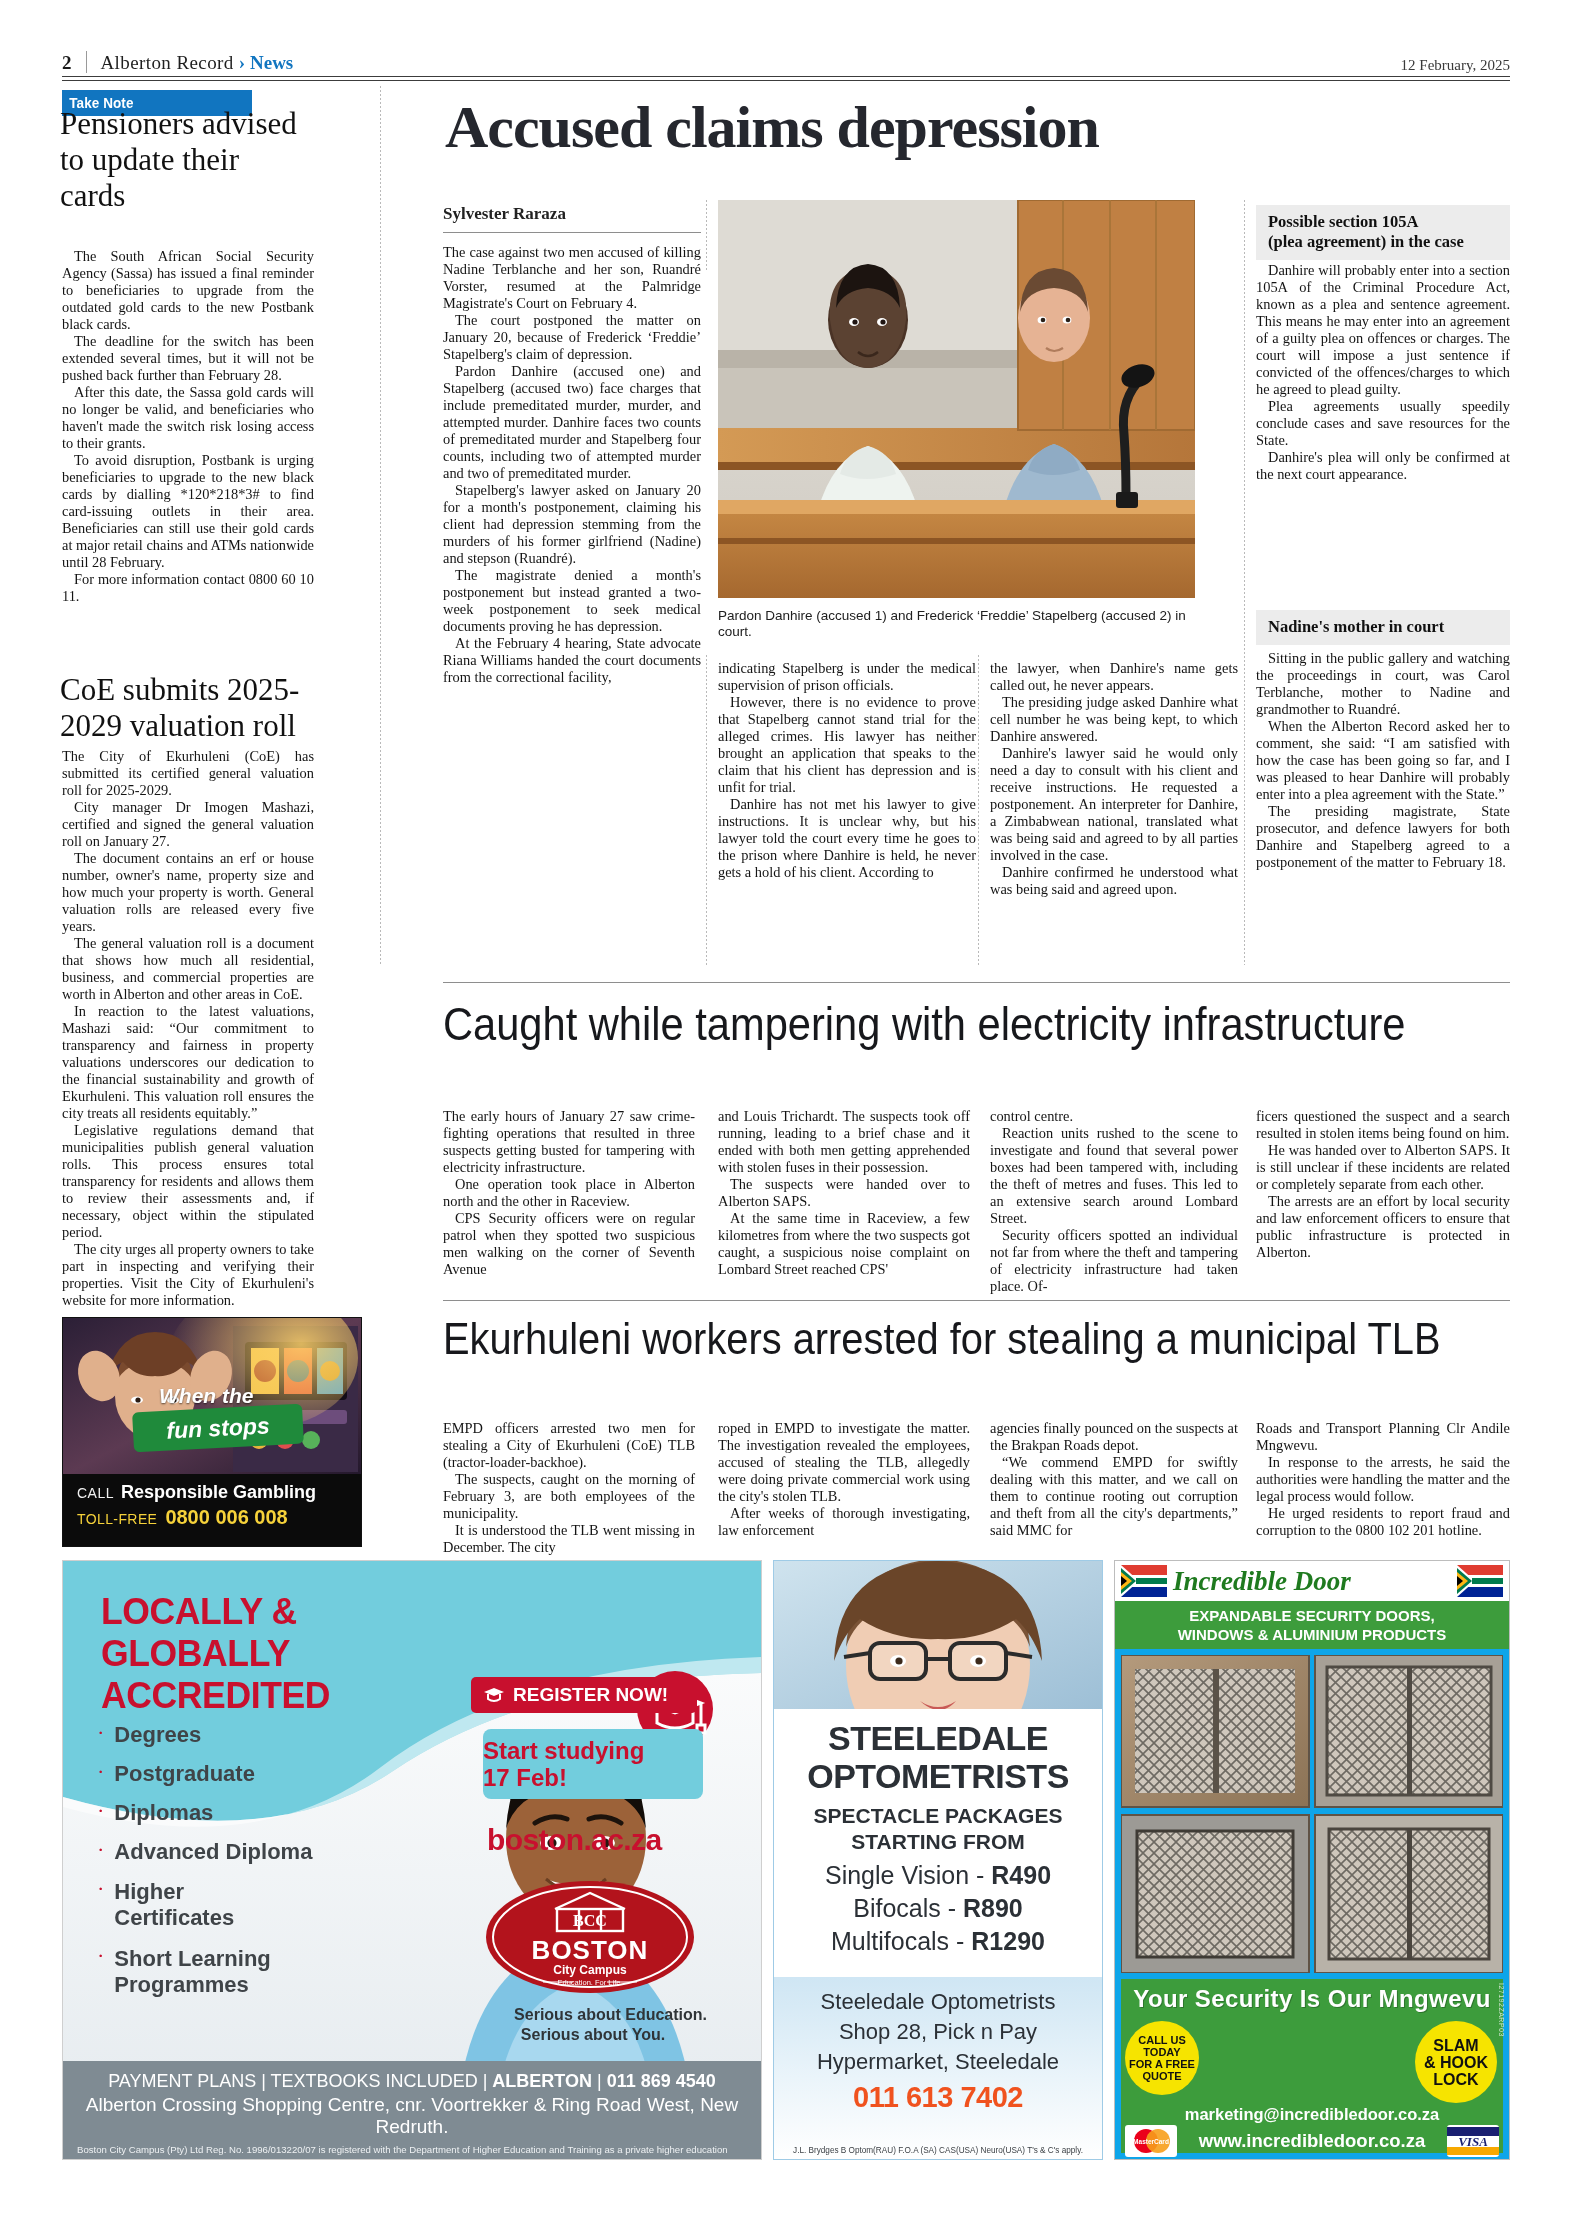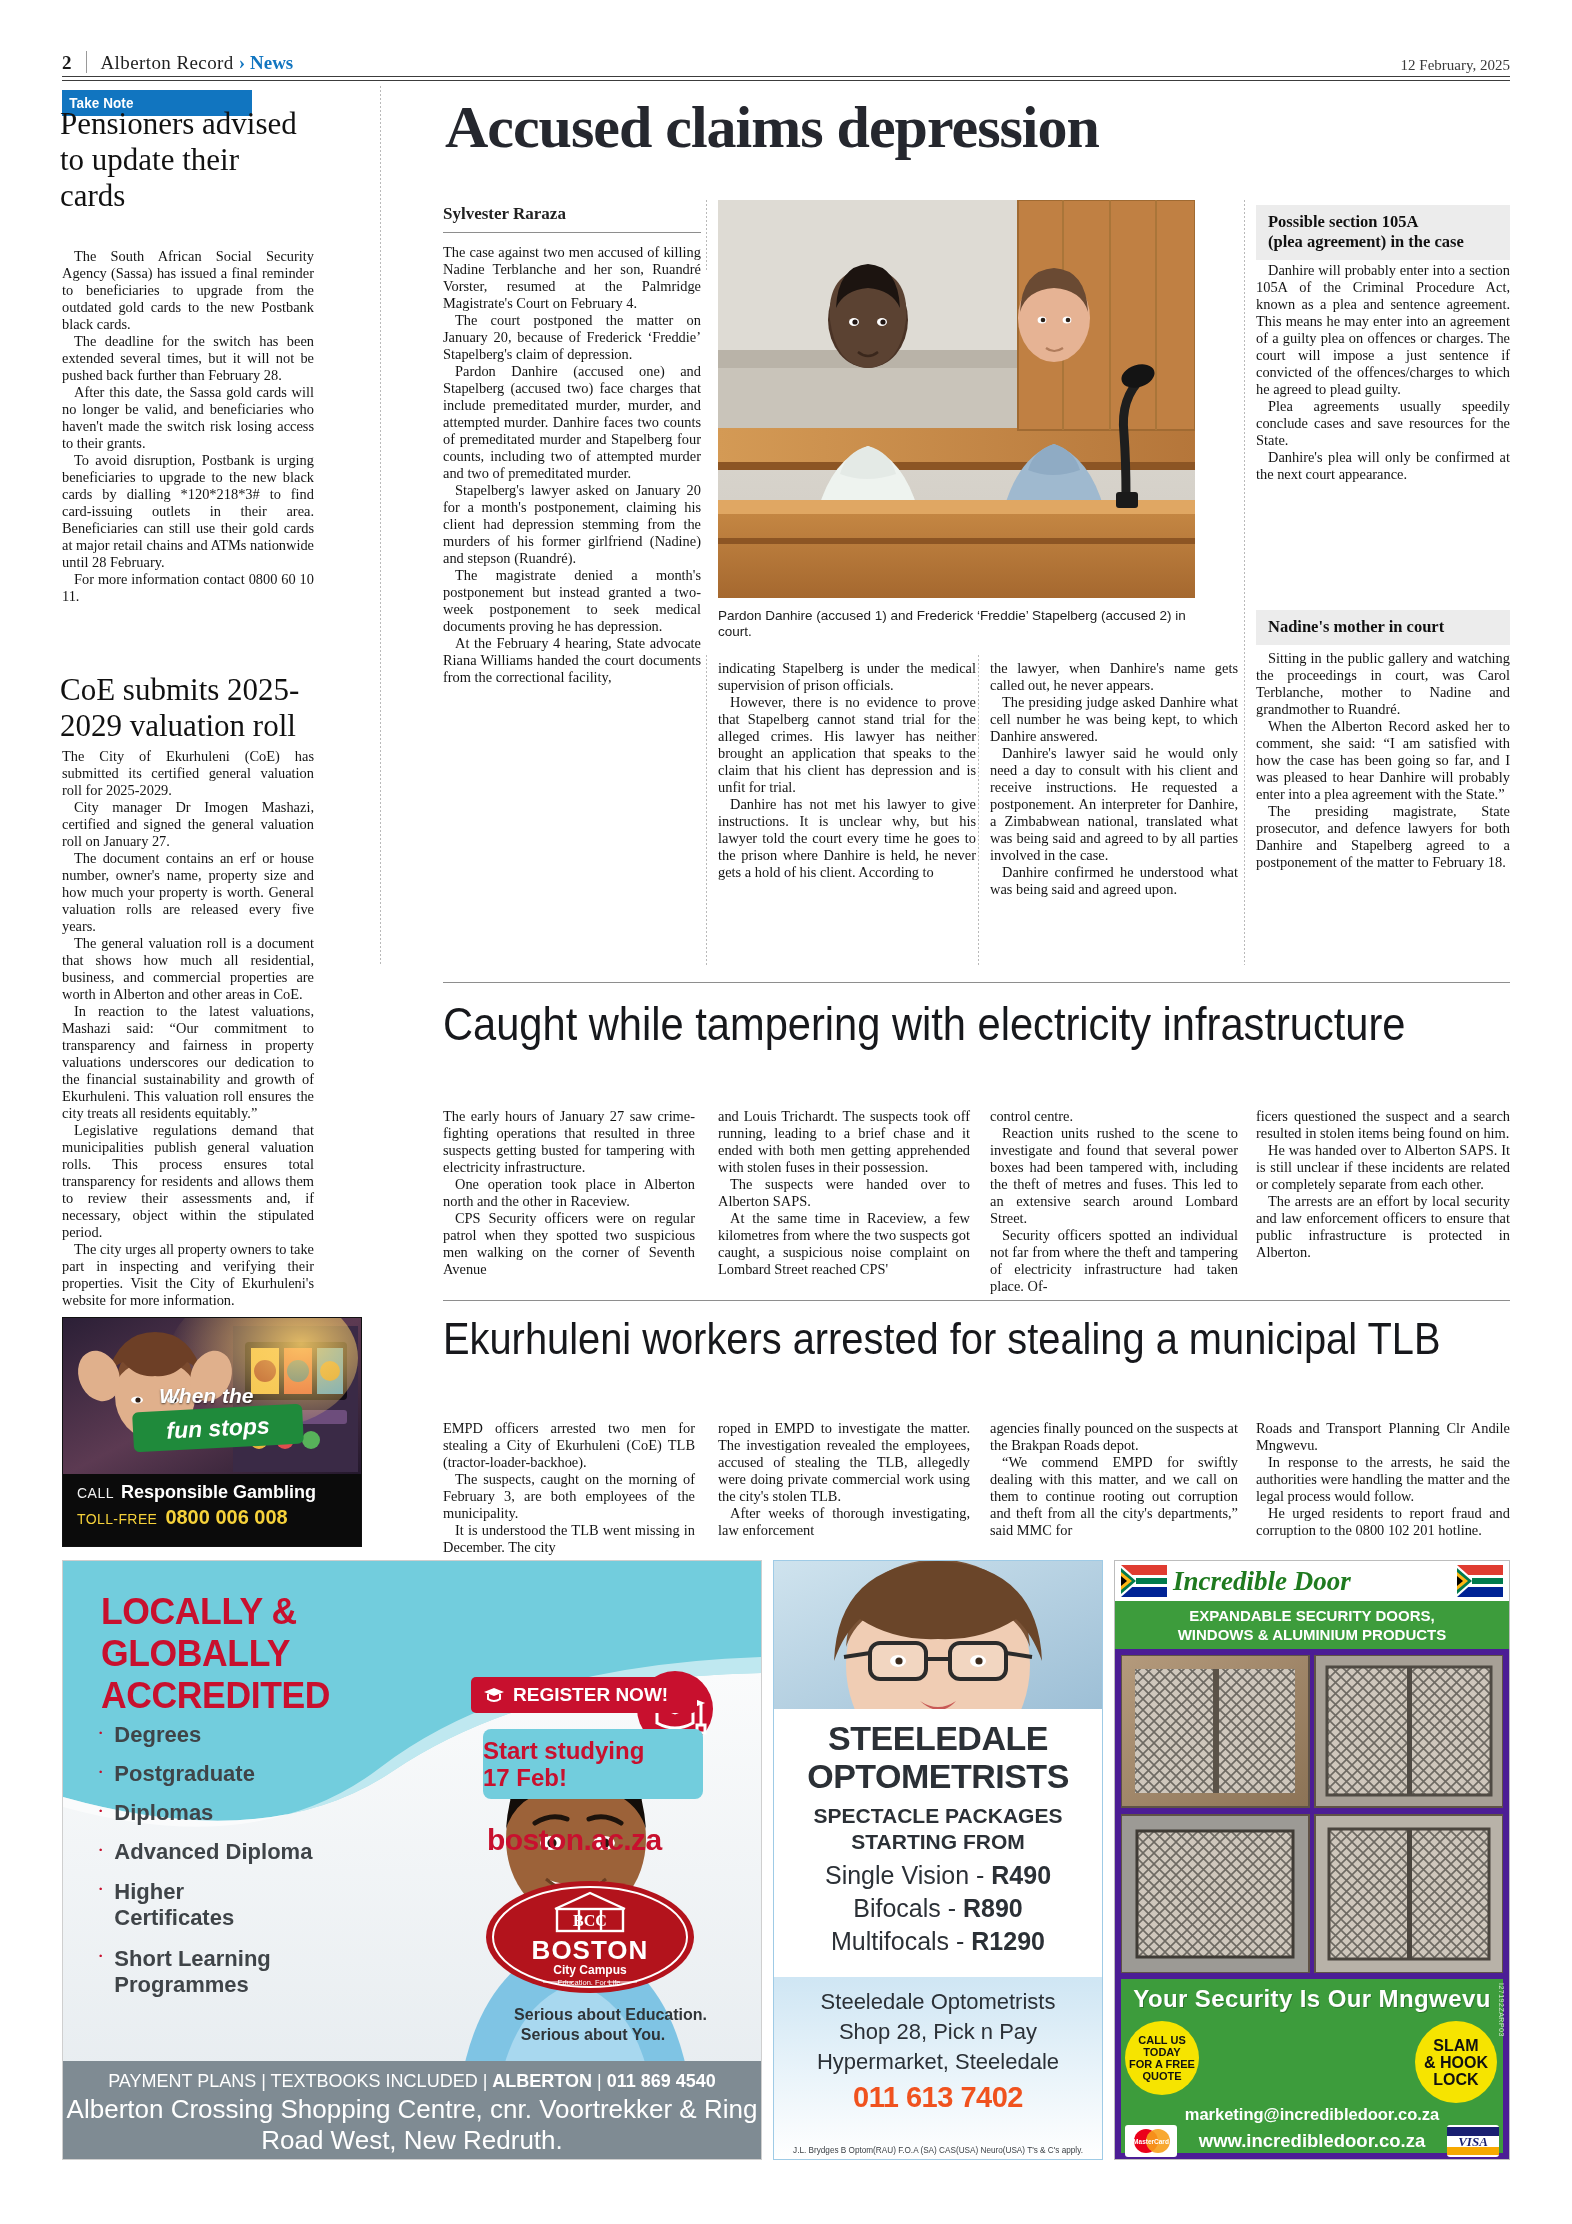--- a/index.html
+++ b/index.html
@@ -70,21 +70,21 @@
   .gamb-b{position:absolute;left:0;bottom:0;width:298px;height:72px;background:#0b0b0b;}
 
   
   .boston{position:absolute;left:62px;top:1560px;width:700px;height:600px;
     background:#fff;border:1px solid #cfcfcf;box-sizing:border-box;overflow:hidden;}
   
   .steel{position:absolute;left:773px;top:1560px;width:330px;height:600px;
     border:1px solid #9fcbe6;box-sizing:border-box;overflow:hidden;background:#fff;}
   
   .door{position:absolute;left:1114px;top:1560px;width:396px;height:600px;
-    border:1px solid #bdbdbd;box-sizing:border-box;overflow:hidden;background:#4c1d95;}
+    border:1px solid #bdbdbd;box-sizing:border-box;overflow:hidden;background:#0ea5e9;}
 
   .sans{font-family:"Liberation Sans",sans-serif;}
   .nosel{user-select:none;}
 </style>
 </head>
 <body>
 
 <div class="page">
 
   <div class="masthead">
@@ -475,21 +475,21 @@
 
     <div style="position:absolute;left:416px;top:444px;width:228px;text-align:center;">
       <div class="sans" style="color:#2f3437;font-weight:bold;font-size:16px;line-height:20px;text-align:right;">Serious about Education.</div>
       <div class="sans" style="color:#2f3437;font-weight:bold;font-size:16px;line-height:20px;">Serious about You.</div>
     </div>
 
     <div style="position:absolute;left:0;bottom:0;width:698px;height:98px;background:#7f8b93;">
       <div style="text-align:center;padding-top:10px;">
         <span class="sans" style="color:#fff;font-size:18px;">PAYMENT PLANS | TEXTBOOKS INCLUDED | </span><span class="sans" style="color:#fff;font-size:18px;font-weight:bold;">ALBERTON</span><span class="sans" style="color:#fff;font-size:18px;"> | </span><span class="sans" style="color:#fff;font-size:18px;font-weight:bold;">011 869 4540</span>
       </div>
-      <div class="sans" style="text-align:center;color:#fff;font-size:26px;margin-top:2px;">Alberton Crossing Shopping Centre, cnr. Voortrekker &amp; Ring Road West, New Redruth.</div>
+      <div class="sans" style="text-align:center;color:#fff;font-size:19px;margin-top:2px;">Alberton Crossing Shopping Centre, cnr. Voortrekker &amp; Ring Road West, New Redruth.</div>
       <div class="sans" style="color:#eef1f3;font-size:9.6px;line-height:13px;padding:5px 14px 0 14px;">
         <div>Boston City Campus (Pty) Ltd Reg. No. 1996/013220/07 is registered with the Department of Higher Education and Training as a private higher education</div>
         <div>institution under the Higher Education Act, 1997  (Act No. 101 of 1997). Registration Certificate No. 2003/HE07/002.</div>
       </div>
     </div>
   </div>
 
   <div class="steel">
 
     <div style="position:absolute;left:0;top:0;width:328px;height:148px;overflow:hidden;">

